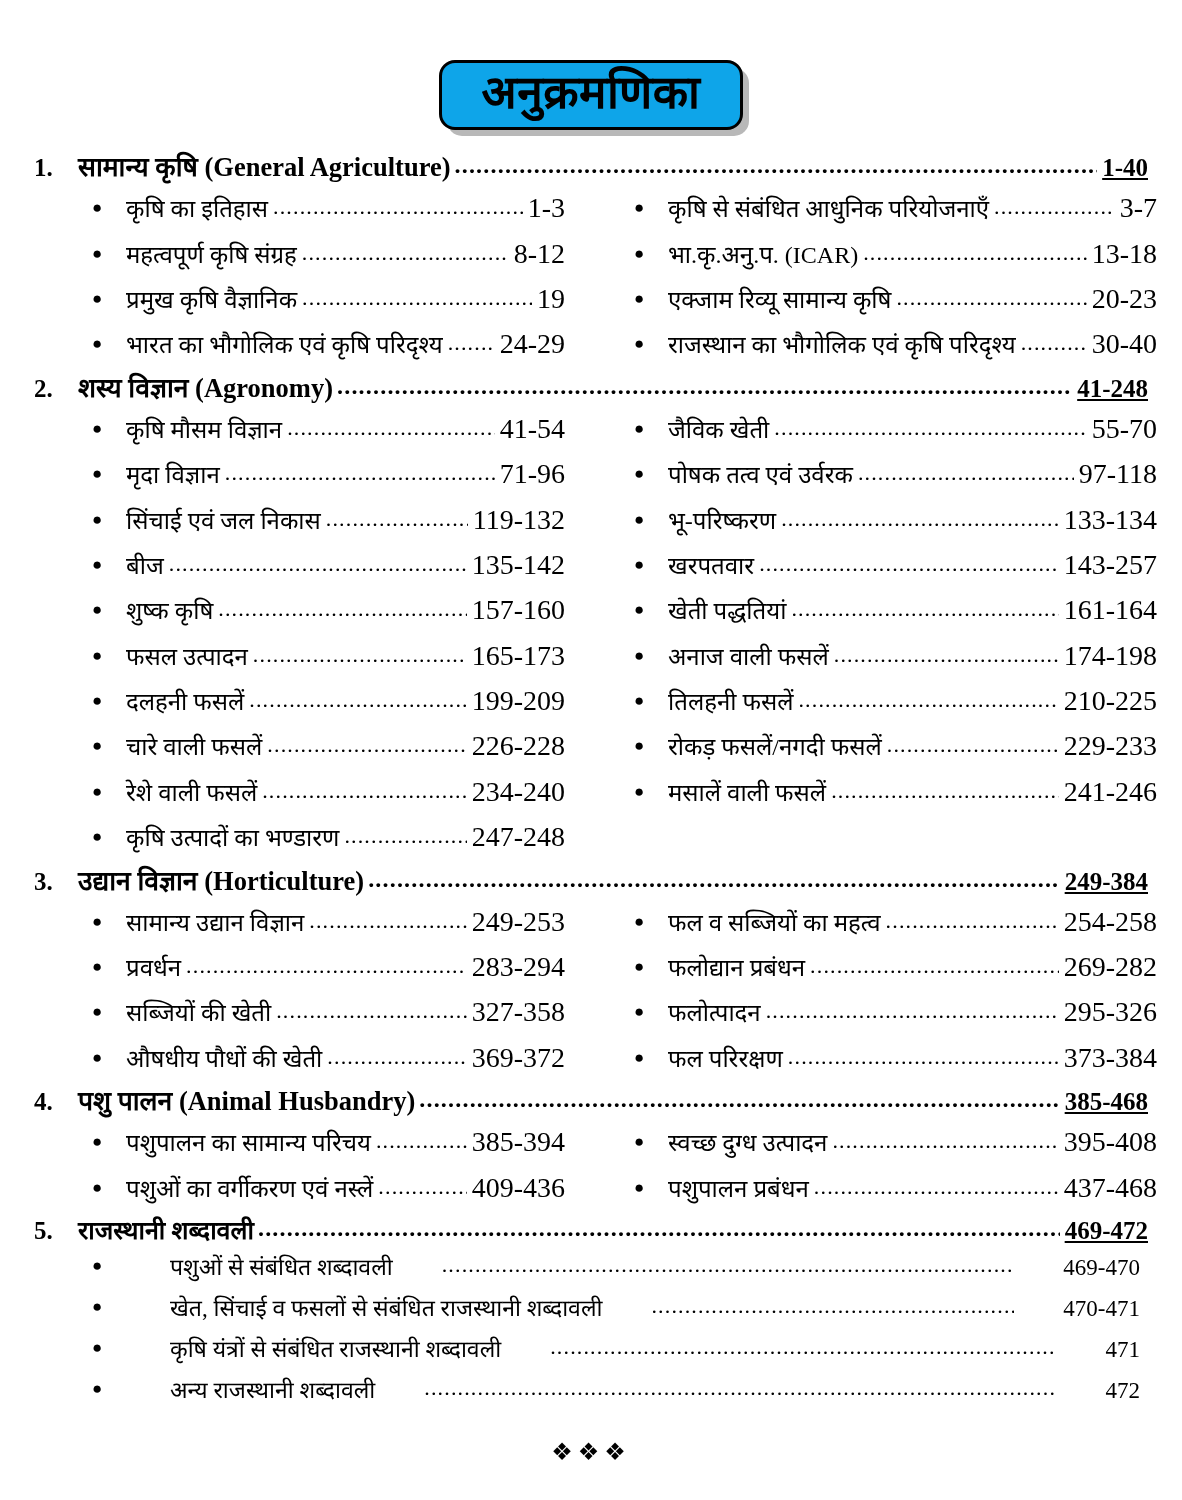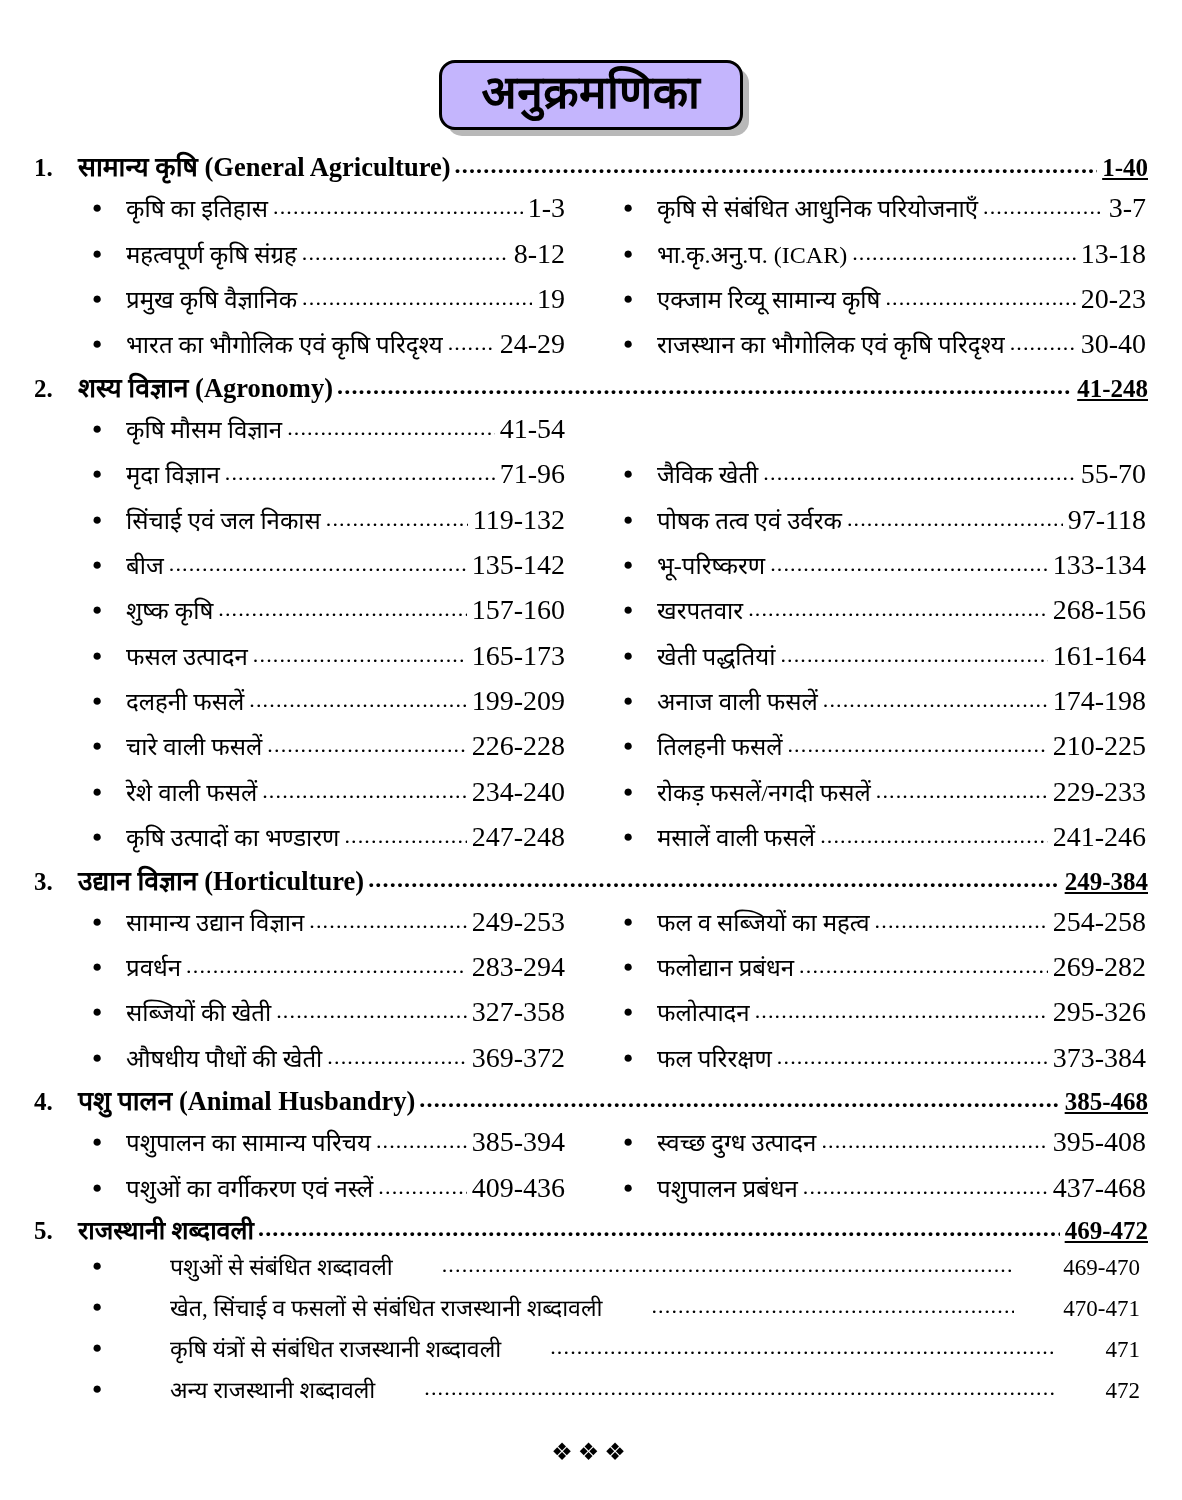--- a/index.html
+++ b/index.html
@@ -30,21 +30,21 @@
     display: flex;
     justify-content: center;
     padding-top: 60px;
     padding-bottom: 16px;
   }
   .title-box {
     position: relative;
     border: 3px solid #000;
     border-radius: 16px;
     padding: 7px 40px 11px 40px;
-    background: #c4b5fd;
+    background: #0ea5e9;
     box-shadow: 7px 7px 0 -1px #b8b8b8;
     line-height: 1;
   }
   .title-text {
     font-family: "Liberation Serif", "DejaVu Serif", serif;
     font-size: 46px;
     font-weight: 700;
     letter-spacing: 0.5px;
     white-space: nowrap;
   }
@@ -86,22 +86,21 @@
     font-weight: 700;
     font-size: 25px;
     padding-left: 3px;
     text-decoration: underline;
   }
 
   
   .cols {
     display: flex;
     width: 100%;
-    column-gap: 6px;
-    align-items: flex-end;
+    column-gap: 17px;
   }
   .col {
     flex: 0 0 50%;
     max-width: 50%;
     box-sizing: border-box;
   }
   .col-left { padding-left: 58px; padding-right: 26px; }
   .col-right { padding-left: 26px; padding-right: 8px; }
 
   
@@ -319,21 +318,21 @@
             <div class="item">
               <span class="bullet"></span>
               <span class="item-label">भू-परिष्करण</span>
               <span class="item-leader"></span>
               <span class="item-page">133-134</span>
             </div>
             <div class="item">
               <span class="bullet"></span>
               <span class="item-label">खरपतवार</span>
               <span class="item-leader"></span>
-              <span class="item-page">268-156</span>
+              <span class="item-page">143-257</span>
             </div>
             <div class="item">
               <span class="bullet"></span>
               <span class="item-label">खेती पद्धतियां</span>
               <span class="item-leader"></span>
               <span class="item-page">161-164</span>
             </div>
             <div class="item">
               <span class="bullet"></span>
               <span class="item-label">अनाज वाली फसलें</span>

